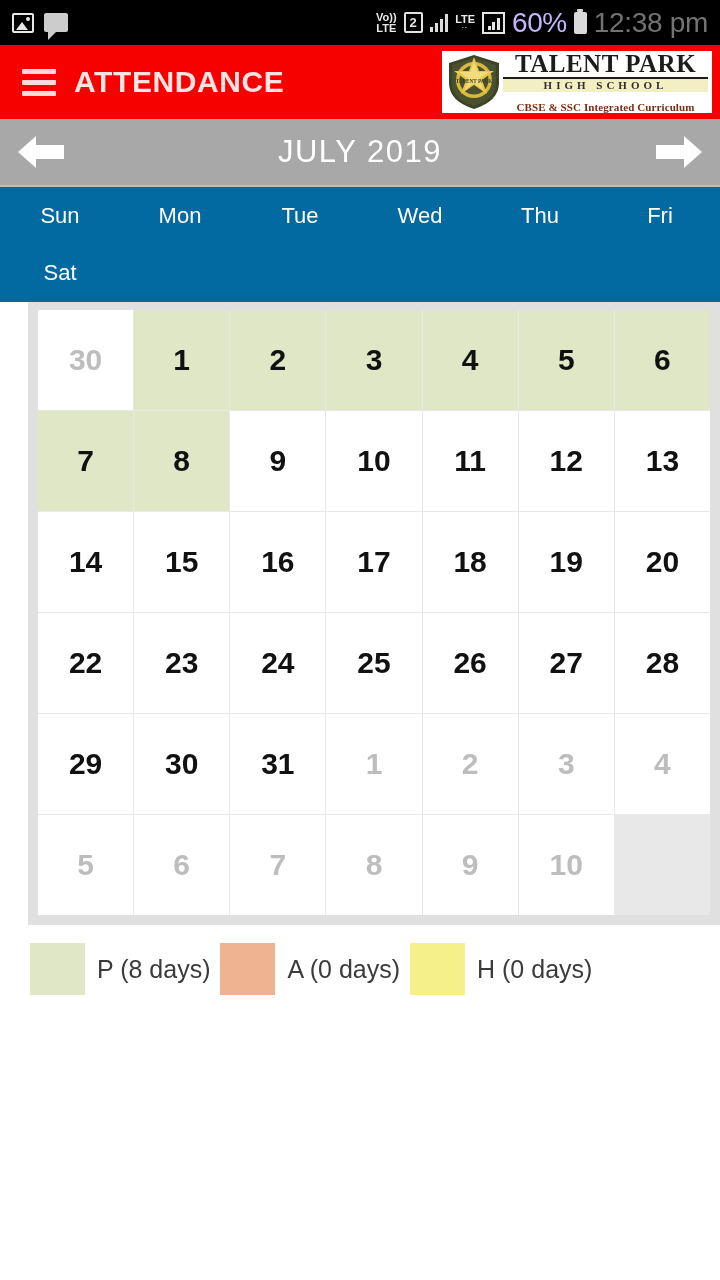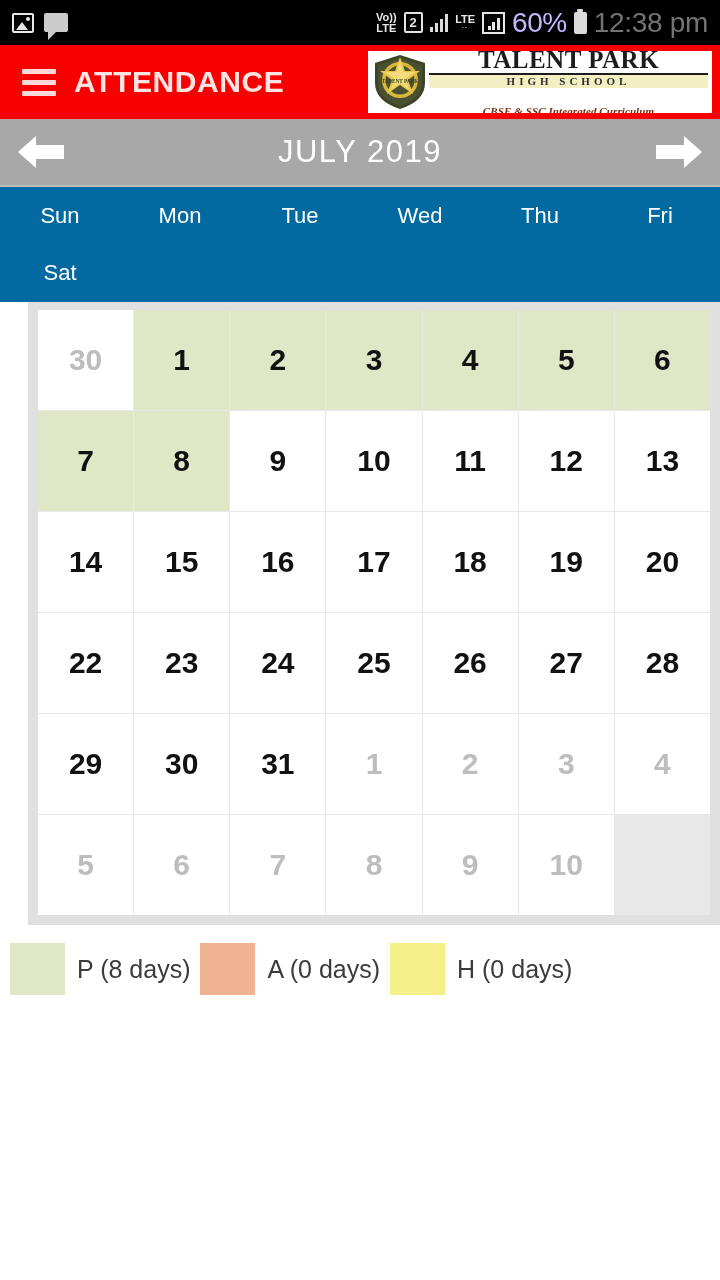--- a/index.html
+++ b/index.html
@@ -90,39 +90,39 @@
     position:relative;
   }
   .hamburger{ width:34px; display:flex; flex-direction:column; gap:6px; cursor:pointer; }
   .hamburger span{ display:block; height:5px; background:#ffd9d9; border-radius:1px; }
   .app-title{
     margin-left:18px; color:#ffe2e2; font-size:30px;
     letter-spacing:0.6px; font-weight:700;
   }
   .logo{
     position:absolute; right:8px; top:6px;
-    width:344px; height:62px; background:#ffffff;
+    width:270px; height:62px; background:#ffffff;
     display:flex; align-items:center; padding:2px 4px 2px 3px;
     overflow:hidden;
   }
   .logo-badge{ width:58px; height:58px; flex:0 0 58px; position:relative; }
   .logo-text{ flex:1; display:flex; flex-direction:column; align-items:center; line-height:1; }
   .lt-1{
     font-family:"Liberation Serif", serif; font-weight:bold;
     font-size:25px; color:#1c1c1c; letter-spacing:0.5px;
     border-bottom:2px solid #1c1c1c; padding-bottom:1px; width:100%; text-align:center;
   }
   .lt-2{
     font-family:"Liberation Serif", serif; font-weight:bold;
     font-size:11px; color:#2f2f2f; letter-spacing:4px;
     background:#f2efc2; width:100%; text-align:center; padding:1px 0;
   }
   .lt-3{
     font-family:"Liberation Serif", serif; font-weight:bold;
-    font-size:11px; color:#7a2f12; letter-spacing:0.1px; padding-top:18px;font-style:italic;
+    font-size:11px; color:#7a2f12; letter-spacing:0.1px; padding-top:10px;
   }
 
   
   .month-nav{
     height:68px; background:#a8a8a8;
     display:flex; align-items:center; justify-content:space-between;
     padding:0 16px;
     border-bottom:2px solid #bdbdbd;
   }
   .arrow{ width:52px; height:34px; position:relative; cursor:pointer; }
@@ -165,20 +165,21 @@
     cursor:pointer;
   }
   .cell.present{ background:#dfe7c6; }
   .cell.other{ color:#bdbdbd; font-weight:bold; }
 
   
   .legend{
     display:flex; align-items:center;
     padding:18px 10px 0 10px;
     background:#ffffff;
+    margin-left:20px;
   }
   .legend-item{ display:flex; align-items:center; }
   .swatch{ width:55px; height:52px; flex:0 0 55px; }
   .legend-label{
     font-size:25px; color:#3b3b3b; padding:0 10px 0 12px; white-space:nowrap;
   }
 </style>
 </head>
 <body>
 

